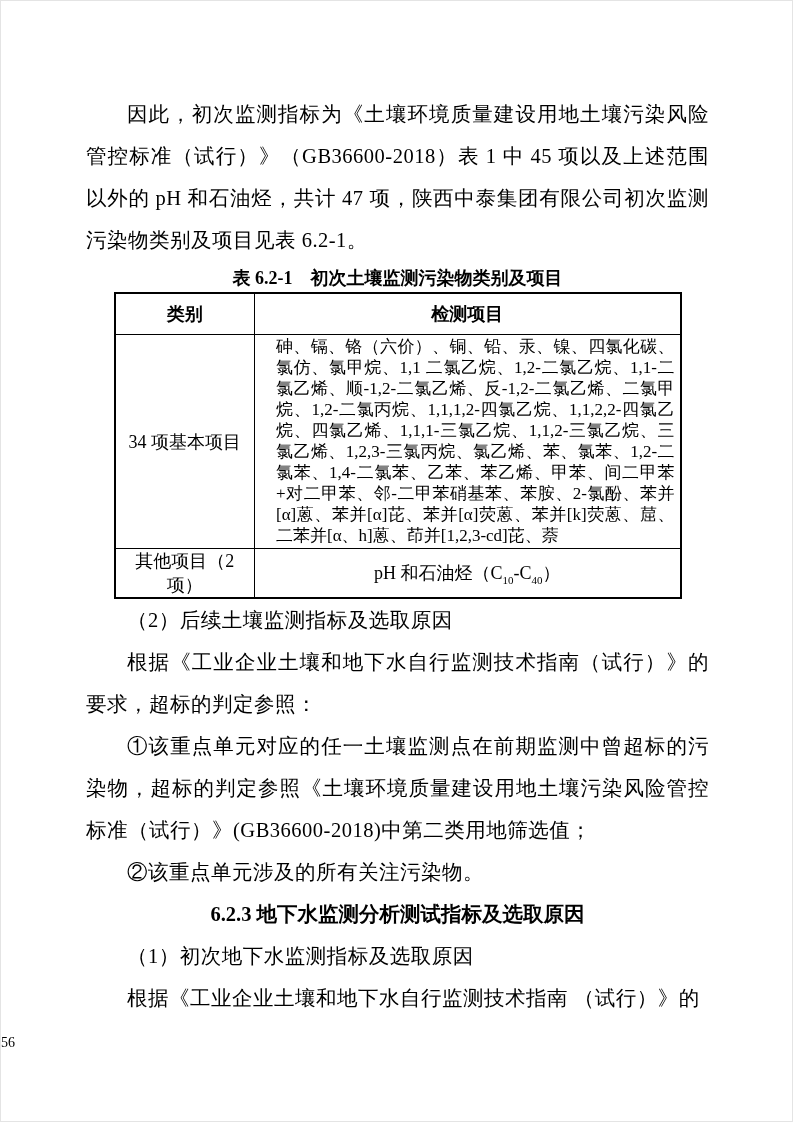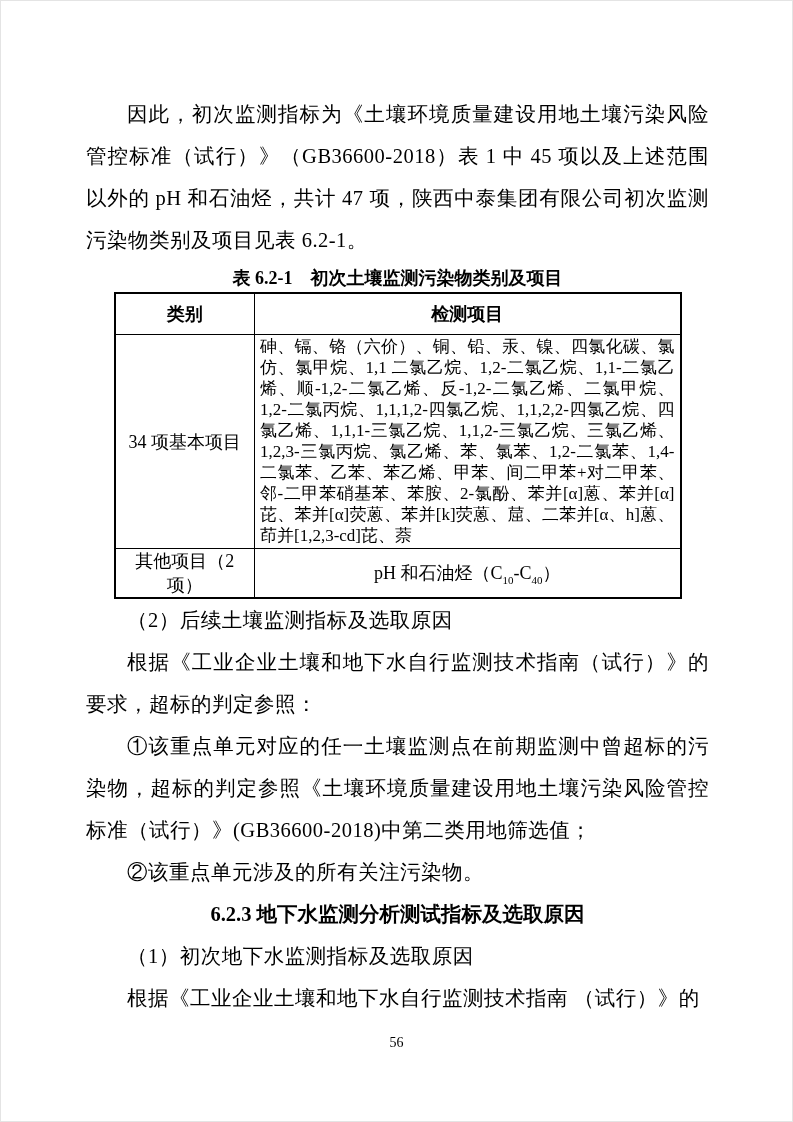--- a/index.html
+++ b/index.html
@@ -63,21 +63,21 @@
   }
   td.cat {
     text-align: center;
     font-size: 18px;
     padding: 0 2px;
   }
   td.items {
     font-size: 17px;
     line-height: 21px;
     text-align: justify;
-    padding: 1px 5px 2px 5px;
+    padding: 1px 5px 2px 21px;
   }
   td.ph {
     text-align: center;
     font-size: 18px;
     height: 30px;
     padding: 0 2px;
   }
   td.ph sub {
     font-size: 11px;
   }
@@ -89,21 +89,21 @@
     font-size: 20.5px;
     font-weight: bold;
     line-height: 42px;
     text-align: center;
   }
   .page-number {
     position: absolute;
     left: 0;
     right: 0;
     bottom: 70px;
-    text-align: center;
+    text-align: left;
     font-size: 14px;
   }
 </style>
 </head>
 <body>
 
 <div class="sheet">
   <div class="content">
 
 

